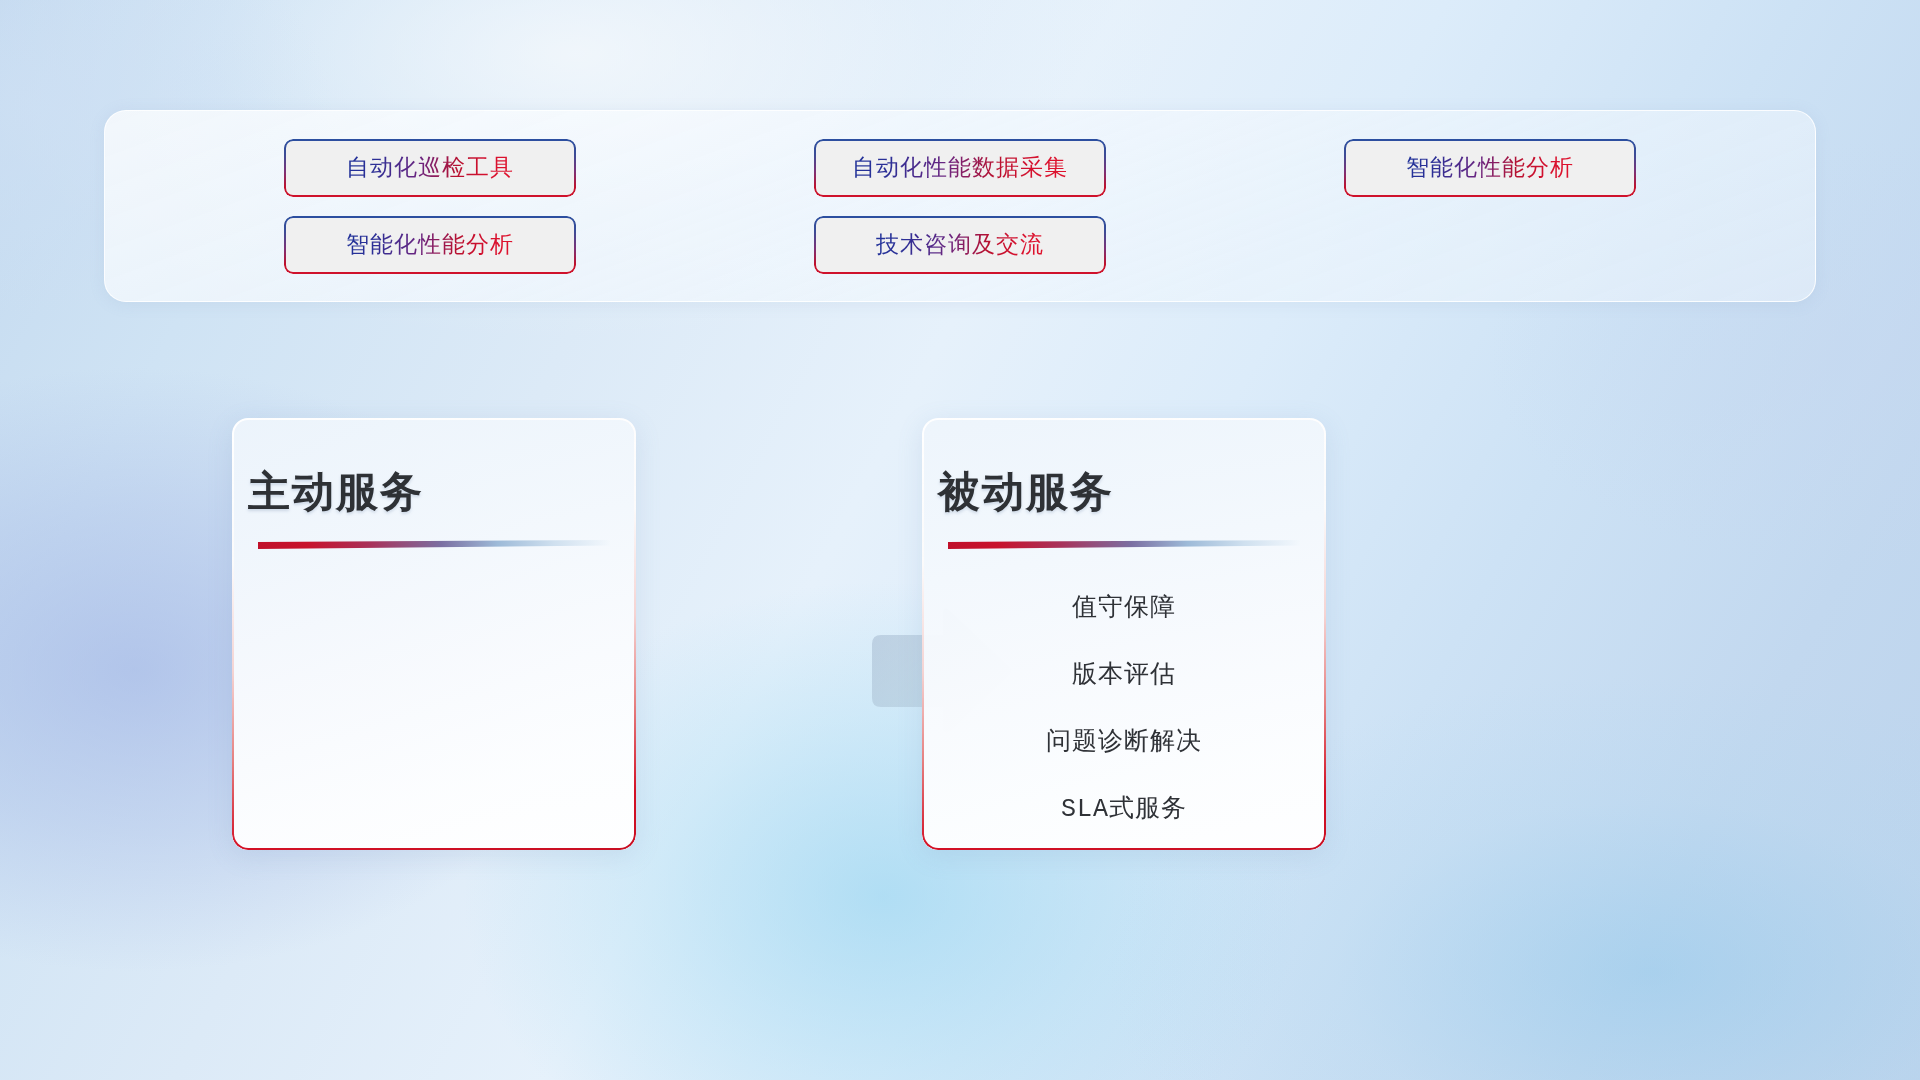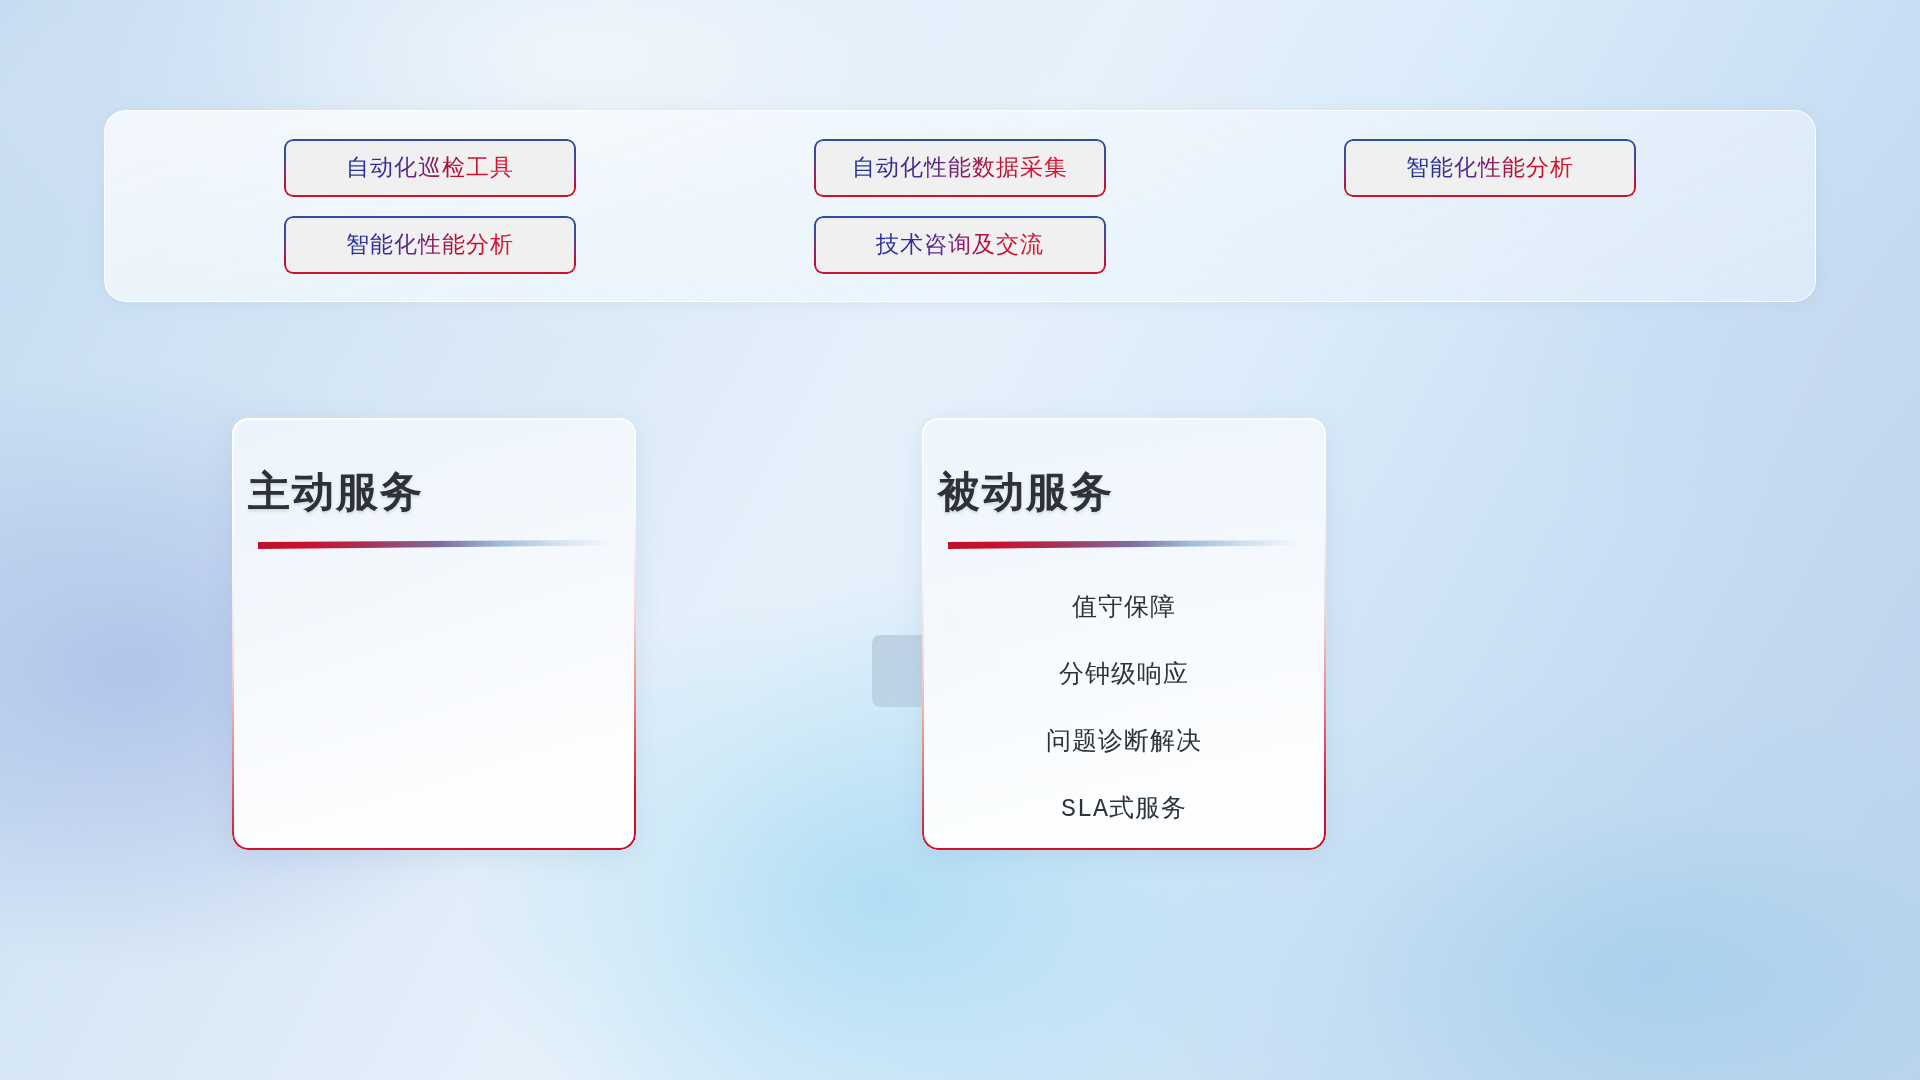--- a/index.html
+++ b/index.html
@@ -313,19 +313,19 @@
     </svg>
   </div>
 
   <div class="service-card" id="card-passive">
     <h2 class="card-title">被动服务</h2>
     <div class="card-divider">
       <div class="bar"></div>
     </div>
     <ul class="card-list">
       <li>值守保障</li>
-      <li>分钟级响应</li>
+      <li>版本评估</li>
       <li>问题诊断解决</li>
       <li>SLA式服务</li>
     </ul>
   </div>
 
 </div>
 
 </body></html>

